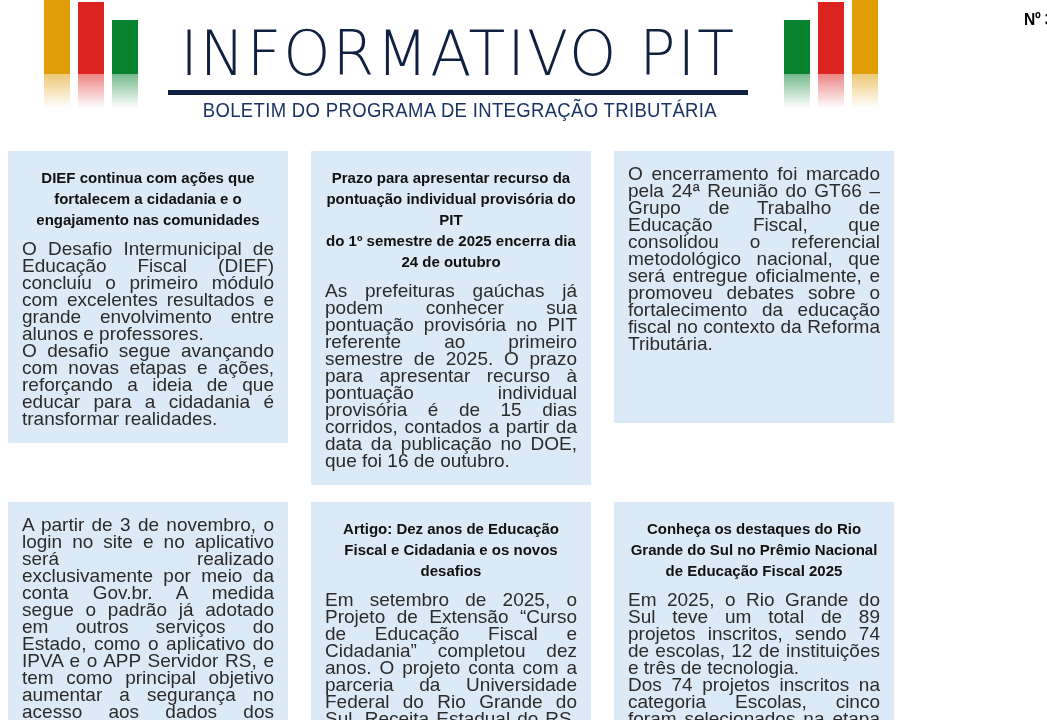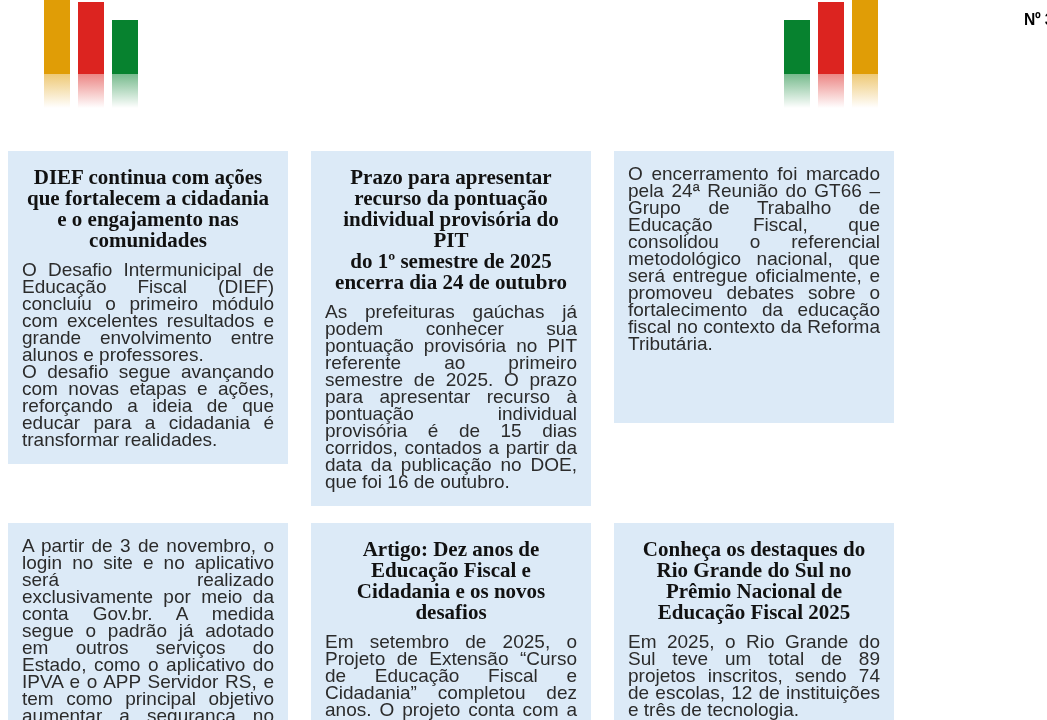--- a/index.html
+++ b/index.html
@@ -140,23 +140,23 @@
     width: 280px;
     flex: 0 0 280px;
     background: #DCEAF7;
     padding: 14px 14px 16px 14px;
     box-sizing: border-box;
   }
   .card-row1 { min-height: 272px; }
   .card-row2 { min-height: 260px; }
 
   .card-title {
-    font-family: Liberation Serif, serif;
+    font-family: Liberation Sans, sans-serif;
     font-weight: bold;
-    font-size: 21px;
+    font-size: 15px;
     line-height: 21px;
     color: #111111;
     text-align: center;
     margin: 2px 0 10px 0;
     white-space: pre-line;
   }
   .card-body {
     font-family: "Liberation Sans", sans-serif;
     font-size: 19px;
     line-height: 17px;
@@ -183,20 +183,25 @@
       <div class="bar-wrap w2">
         <div class="bar bar-red" style="height:72px"></div>
         <div class="reflect ref-red" style="height:34px"></div>
       </div>
       <div class="bar-wrap w3">
         <div class="bar bar-green" style="height:54px"></div>
         <div class="reflect ref-green" style="height:34px"></div>
       </div>
     </div>
 
+    <div class="wordmark">
+      <div class="wordmark-title">INFORMATIVO PIT</div>
+      <div class="wordmark-rule"></div>
+      <div class="wordmark-sub">BOLETIM DO PROGRAMA DE INTEGRAÇÃO TRIBUTÁRIA</div>
+    </div>
 
     <div class="logo-bars right">
       <div class="bar-wrap w1">
         <div class="bar bar-green" style="height:54px"></div>
         <div class="reflect ref-green" style="height:34px"></div>
       </div>
       <div class="bar-wrap w2">
         <div class="bar bar-red" style="height:72px"></div>
         <div class="reflect ref-red" style="height:34px"></div>
       </div>

